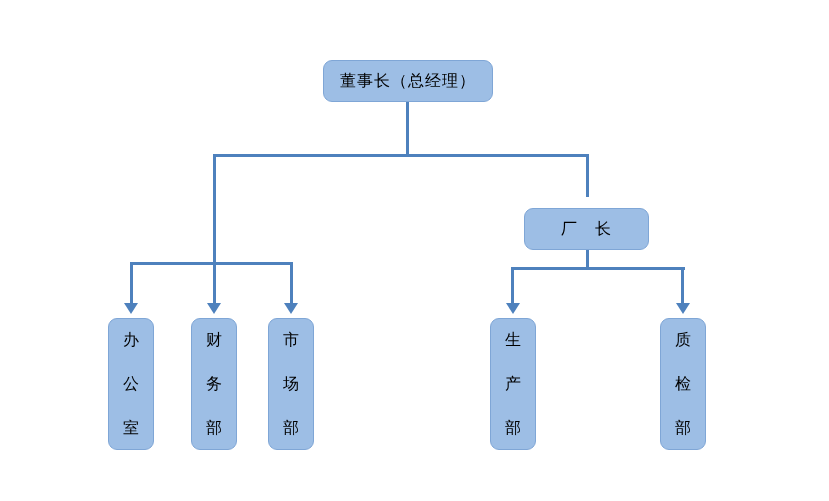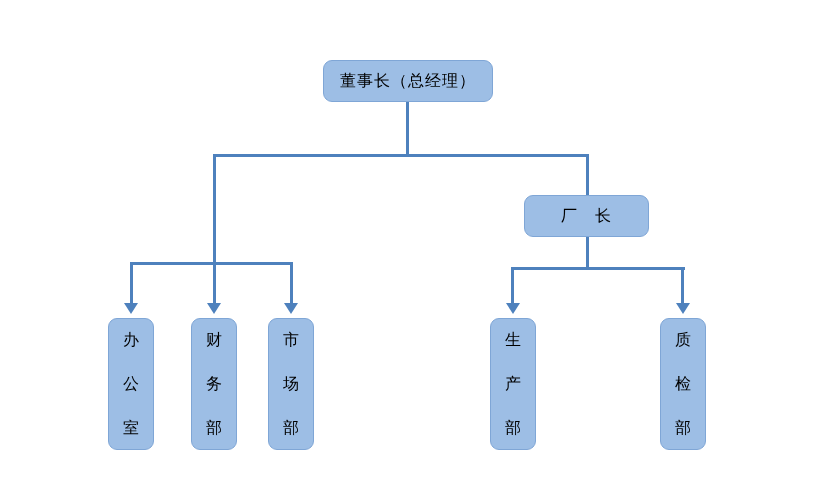--- a/index.html
+++ b/index.html
@@ -45,21 +45,21 @@
   .arrowhead {
     position: absolute;
     width: 0;
     height: 0;
     border-left: 7px solid transparent;
     border-right: 7px solid transparent;
     border-top: 11px solid #4E81BD;
   }
   
   #node-chairman        { left: 323px; top: 60px;  width: 170px; height: 42px; }
-  #node-factory         { left: 524px; top: 195px; width: 125px; height: 42px; }
+  #node-factory         { left: 524px; top: 208px; width: 125px; height: 42px; }
   #node-office          { left: 108px; top: 318px; width: 46px;  height: 132px; }
   #node-finance         { left: 191px; top: 318px; width: 46px;  height: 132px; }
   #node-market          { left: 268px; top: 318px; width: 46px;  height: 132px; }
   #node-production      { left: 490px; top: 318px; width: 46px;  height: 132px; }
   #node-quality         { left: 660px; top: 318px; width: 46px;  height: 132px; }
   
   #conn-chairman-stem   { left: 406px; top: 101px; width: 3px;   height: 54px; }
   #conn-level1-h        { left: 213px; top: 154px; width: 376px; height: 3px; }
   #conn-factory-stem    { left: 586px; top: 154px; width: 3px;   height: 43px; }
   #conn-left-stem       { left: 213px; top: 154px; width: 3px;   height: 152px; }

